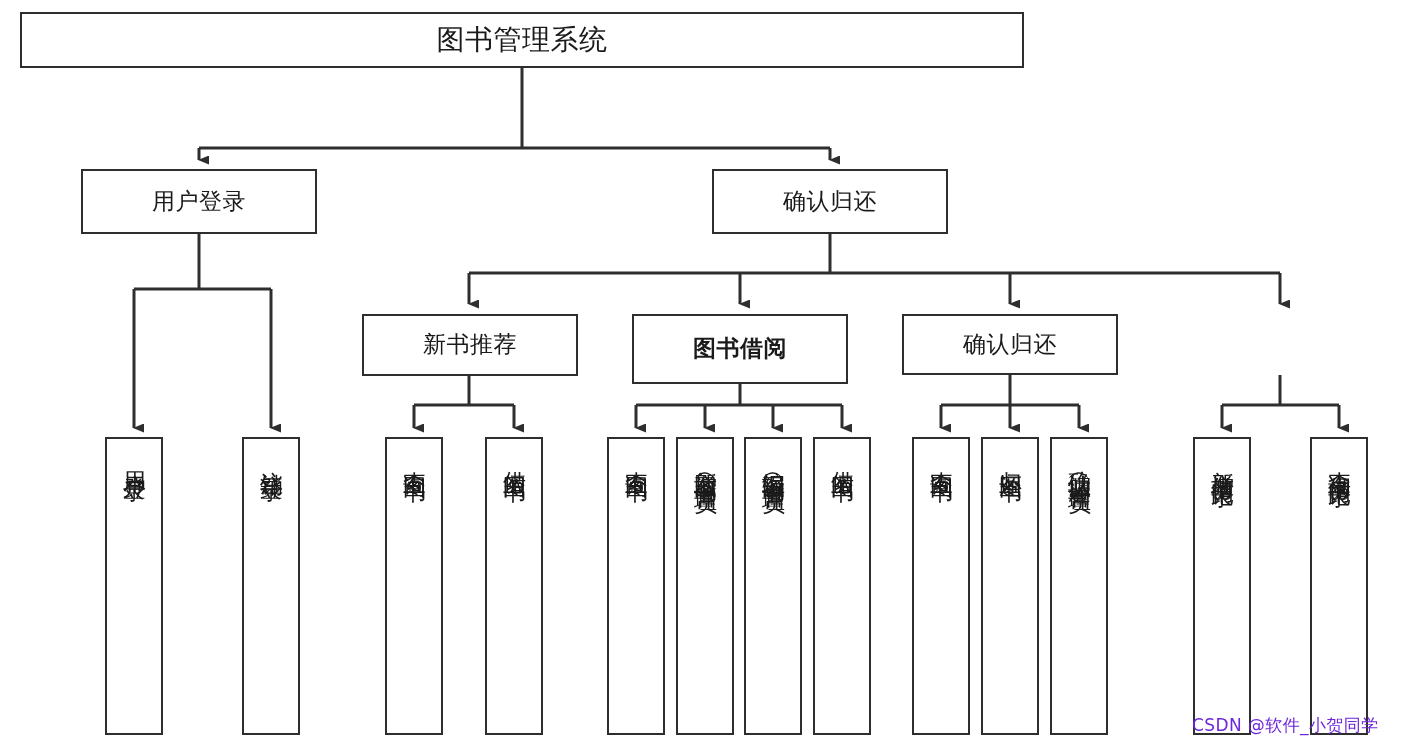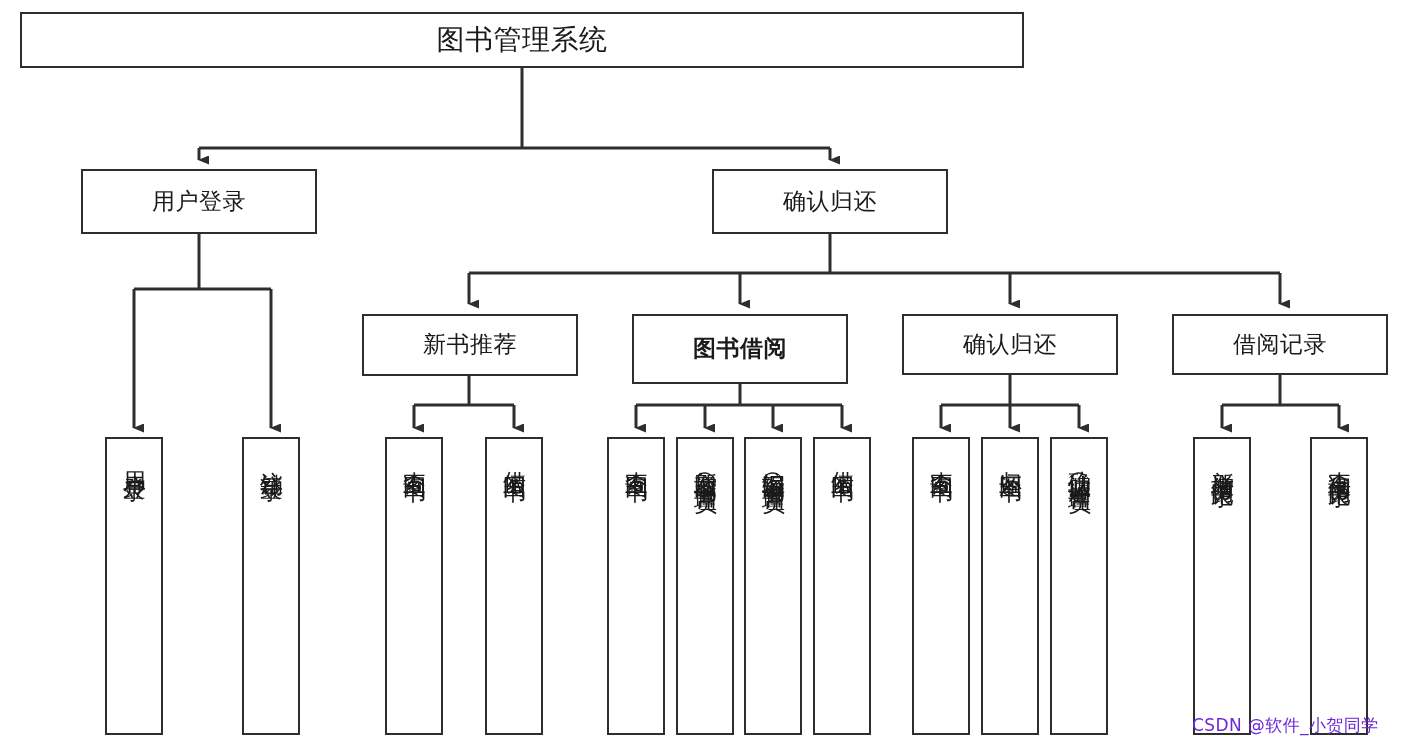--- a/index.html
+++ b/index.html
@@ -143,23 +143,20 @@
 
   <div class="node horiz" style="left:362px; top:314px; width:216px; height:62px;">
     <span class="node-label">新书推荐</span>
   </div>
   <div class="node horiz" style="left:632px; top:314px; width:216px; height:70px;font-weight:bold;">
     <span class="node-label">图书借阅</span>
   </div>
   <div class="node horiz" style="left:902px; top:314px; width:216px; height:61px;">
     <span class="node-label">确认归还</span>
   </div>
-  <div class="node horiz" style="left:1172px; top:314px; width:216px; height:61px;">
-    <span class="node-label">借阅记录</span>
-  </div>
 
   <div class="node vert" style="left:105px; top:437px; width:58px; height:298px;">
     <span class="node-label">用户登录</span>
   </div>
   <div class="node vert" style="left:242px; top:437px; width:58px; height:298px;">
     <span class="node-label">注销登录</span>
   </div>
 
   <div class="node vert" style="left:385px; top:437px; width:58px; height:298px;">
     <span class="node-label">查询图书</span>

